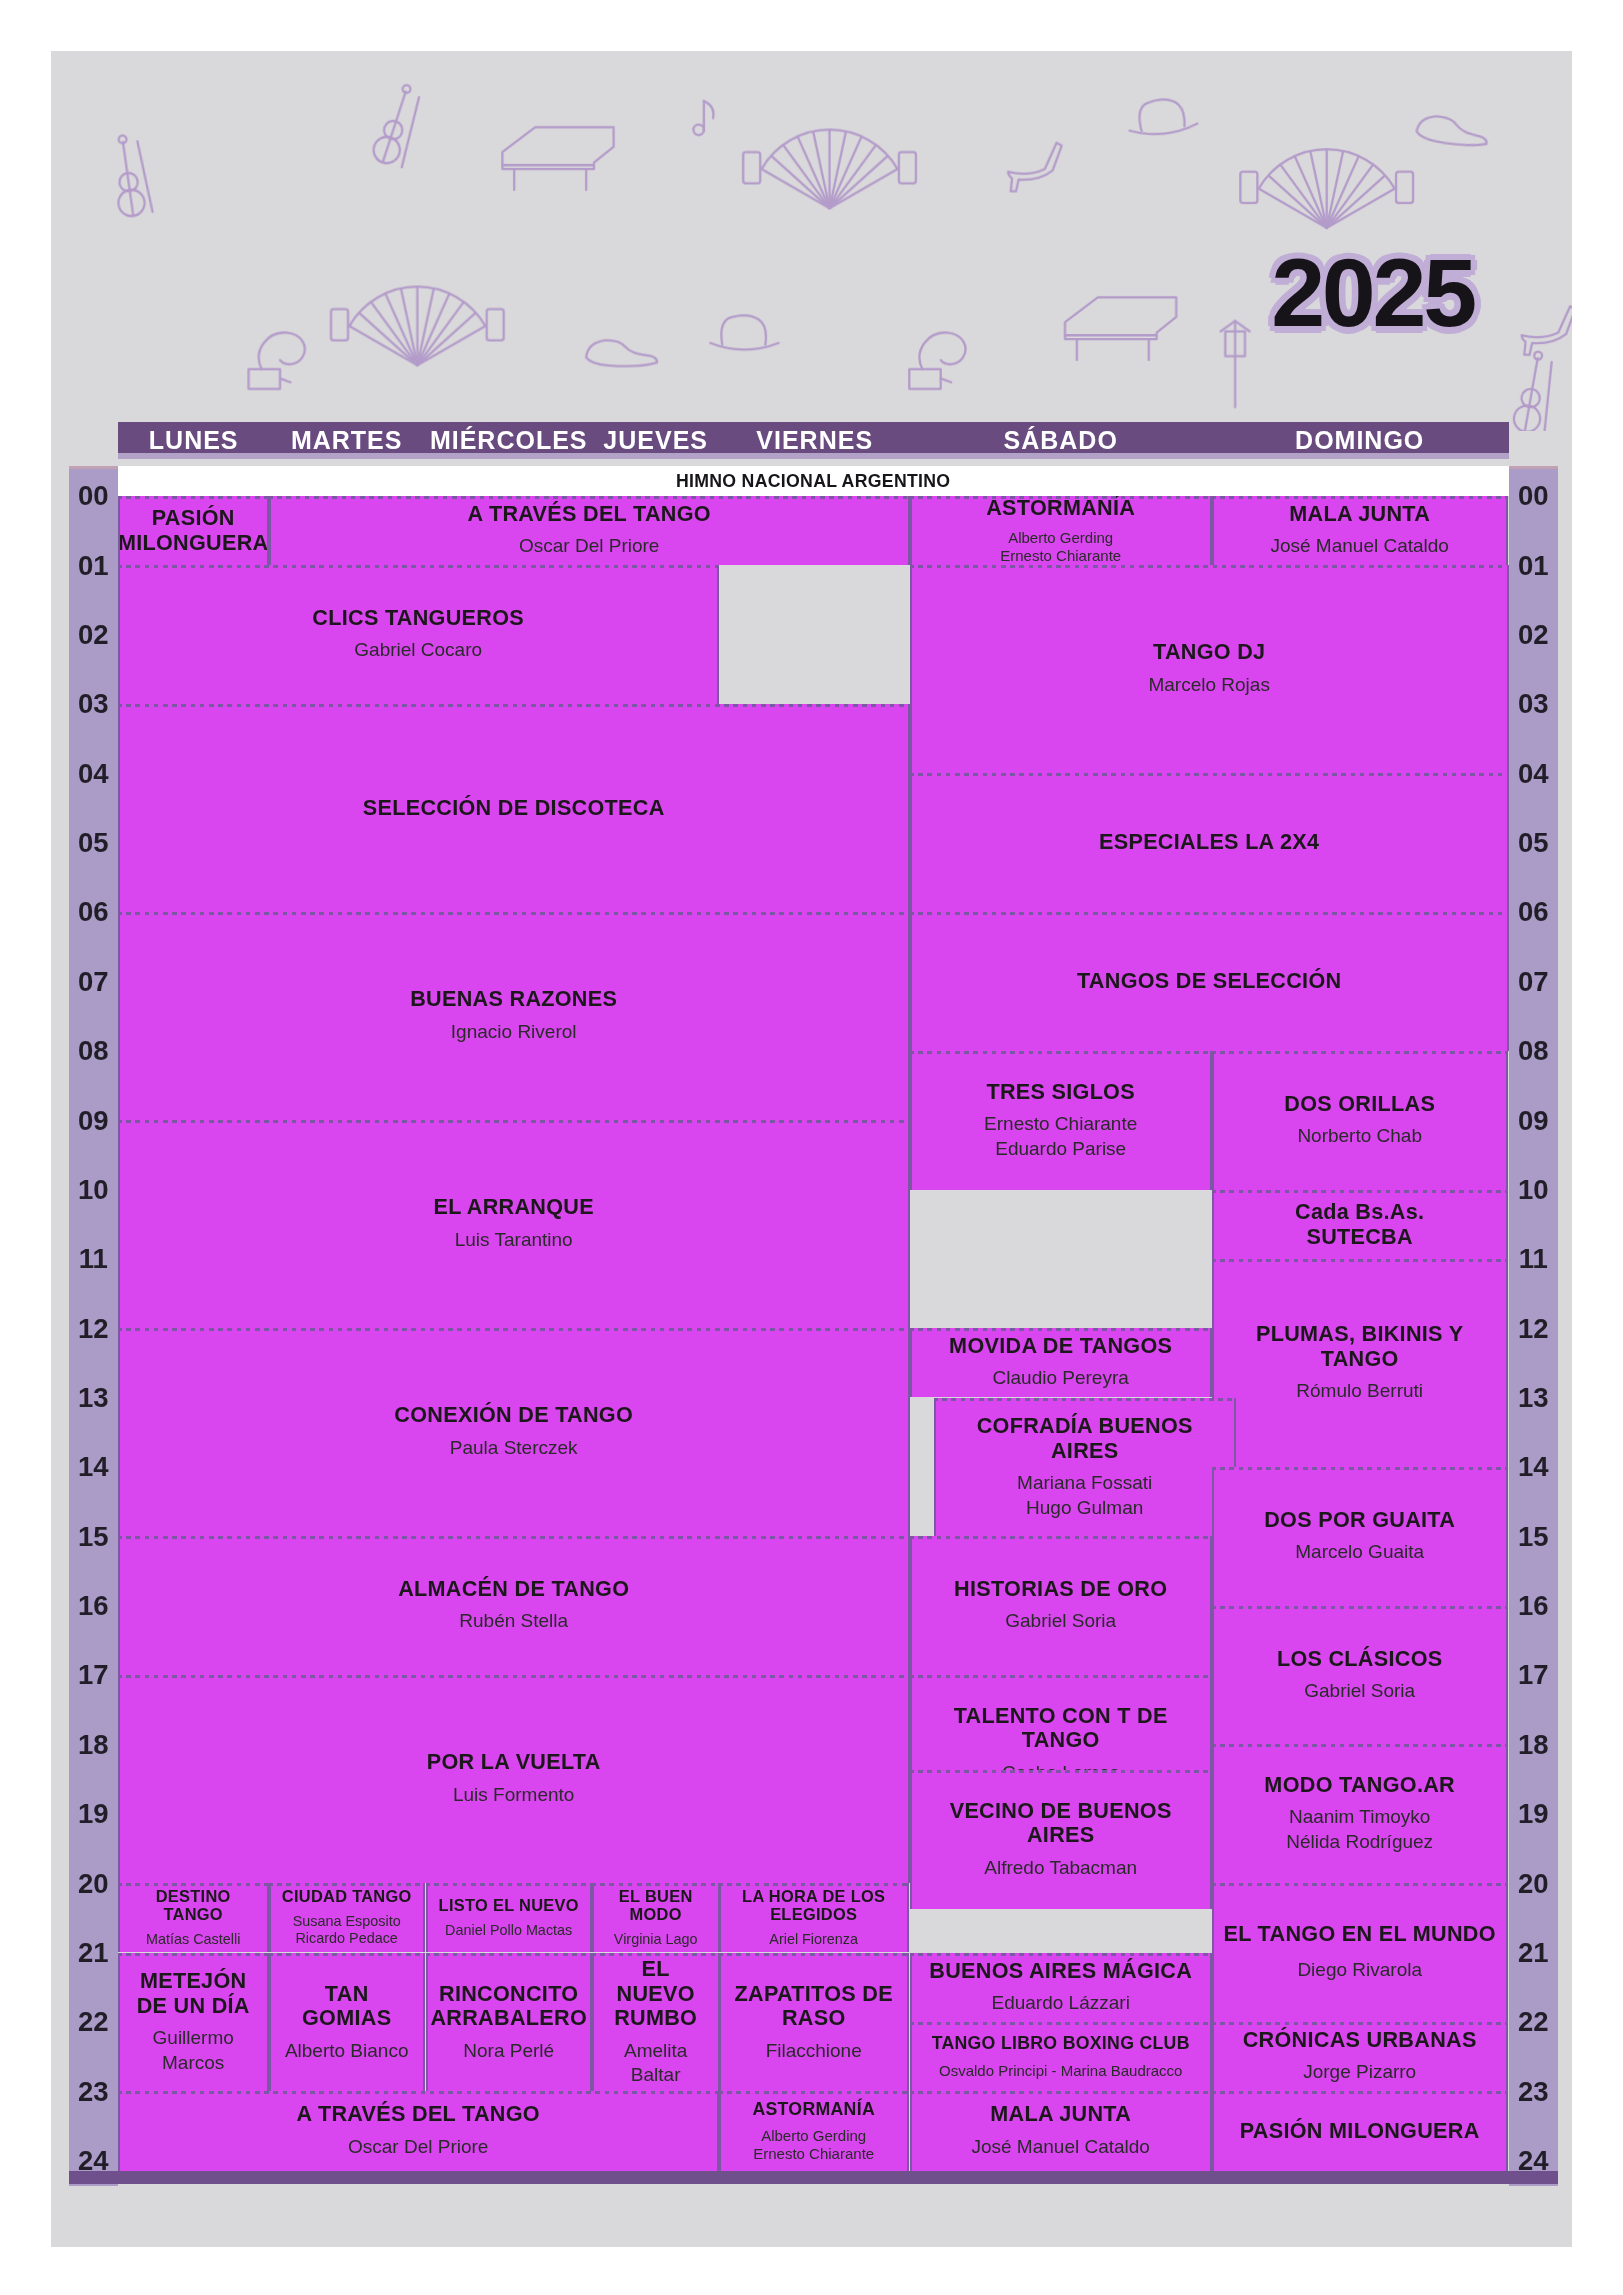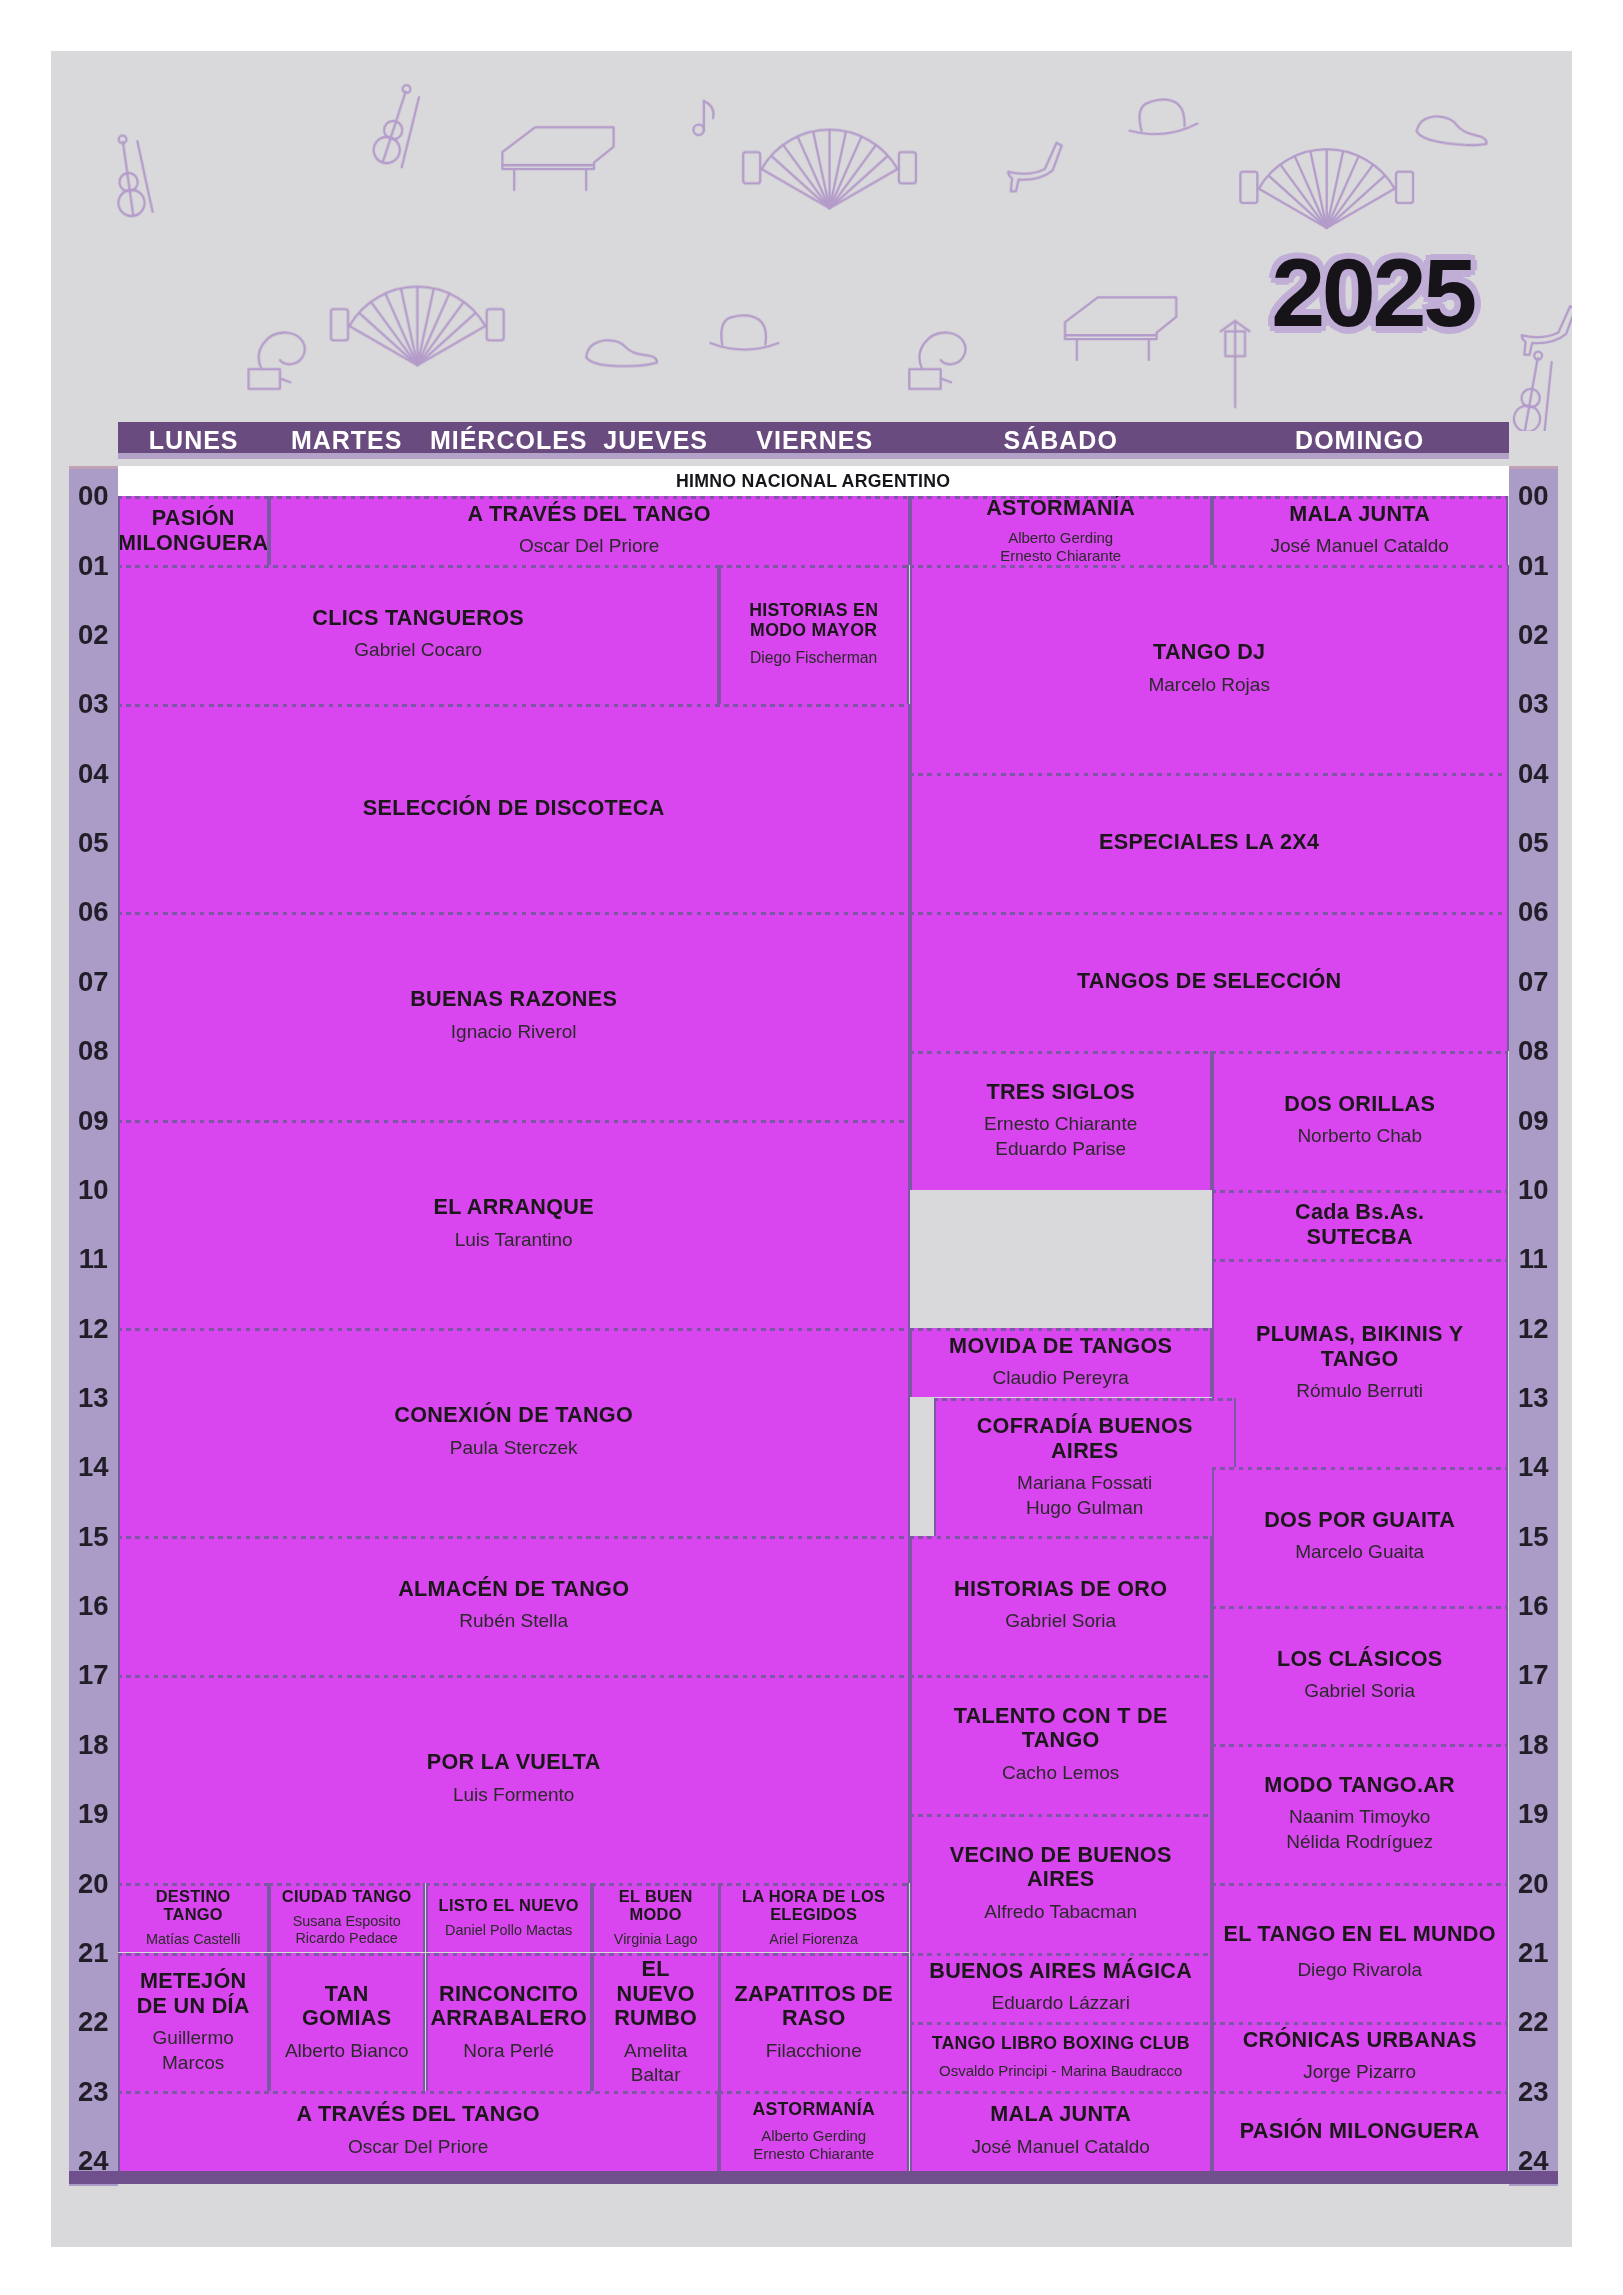--- a/index.html
+++ b/index.html
@@ -238,28 +238,20 @@
           </div>
         </div>
         <div class="cell" style="left: 49px; width: 601px; top: 143px; height: 139px;">
           <div class="tt">
             <div class="t">CLICS TANGUEROS</div>
           </div>
           <div class="hs">
             <div class="h2">Gabriel Cocaro</div>
           </div>
         </div>
-        <div class="cell size-md" style="left: 650px; width: 190px; top: 143px; height: 139px;">
-          <div class="tt">
-            <div class="t">HISTORIAS EN MODO MAYOR</div>
-          </div>
-          <div class="hs">
-            <div class="h2">Diego Fischerman</div>
-          </div>
-        </div>
         <div class="cell" style="left: 841px; width: 599px; top: 143px; height: 208px;">
           <div class="tt">
             <div class="t">TANGO DJ</div>
           </div>
           <div class="hs">
             <div class="h2">Marcelo Rojas</div>
           </div>
         </div>
         <div class="cell" style="left: 49px; width: 792px; top: 282px; height: 208px;">
           <div class="tt">
@@ -398,21 +390,21 @@
         </div>
         <div class="cell" style="left: 1143px; width: 296px; top: 1322px; height: 139px;">
           <div class="tt">
             <div class="t">MODO TANGO.AR</div>
           </div>
           <div class="hs">
             <div class="h2">Naanim Timoyko</div>
             <div class="h2">Nélida Rodríguez</div>
           </div>
         </div>
-        <div class="cell" style="left: 841px; width: 302px; top: 1392px; height: 139px; justify-content: center;">
+        <div class="cell" style="left: 841px; width: 302px; top: 1348px; height: 139px; justify-content: center;">
           <div class="tt">
             <div class="t">VECINO DE BUENOS AIRES</div>
           </div>
           <div class="hs">
             <div class="h2">Alfredo Tabacman</div>
           </div>
         </div>
         <div class="cell size-sm" style="left: 49px; width: 151px; top: 1461px; height: 69px;">
           <div class="tt">
             <div class="t">DESTINO TANGO</div>

